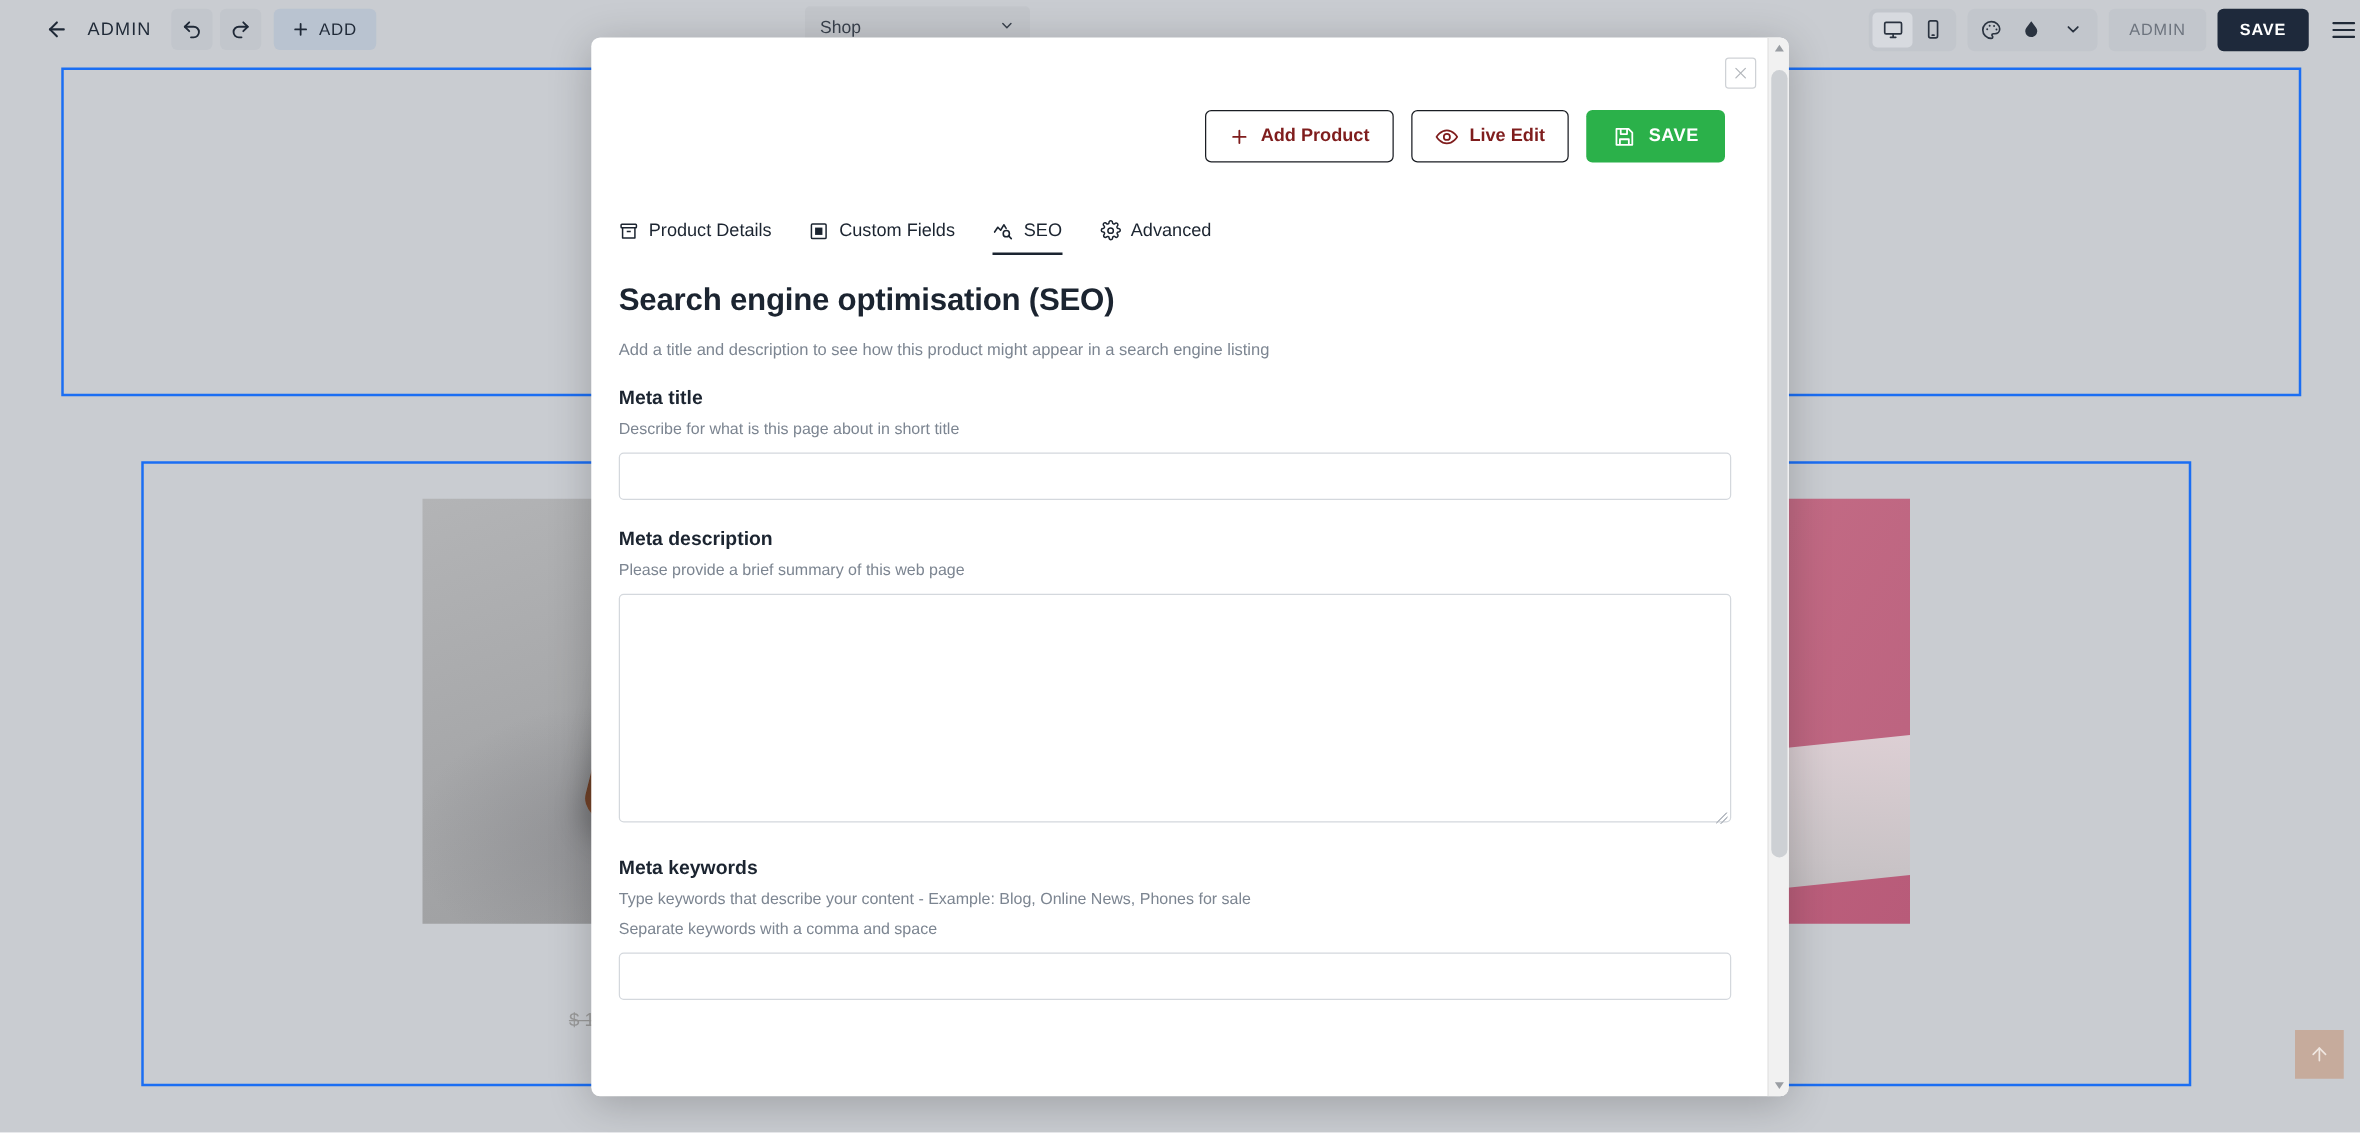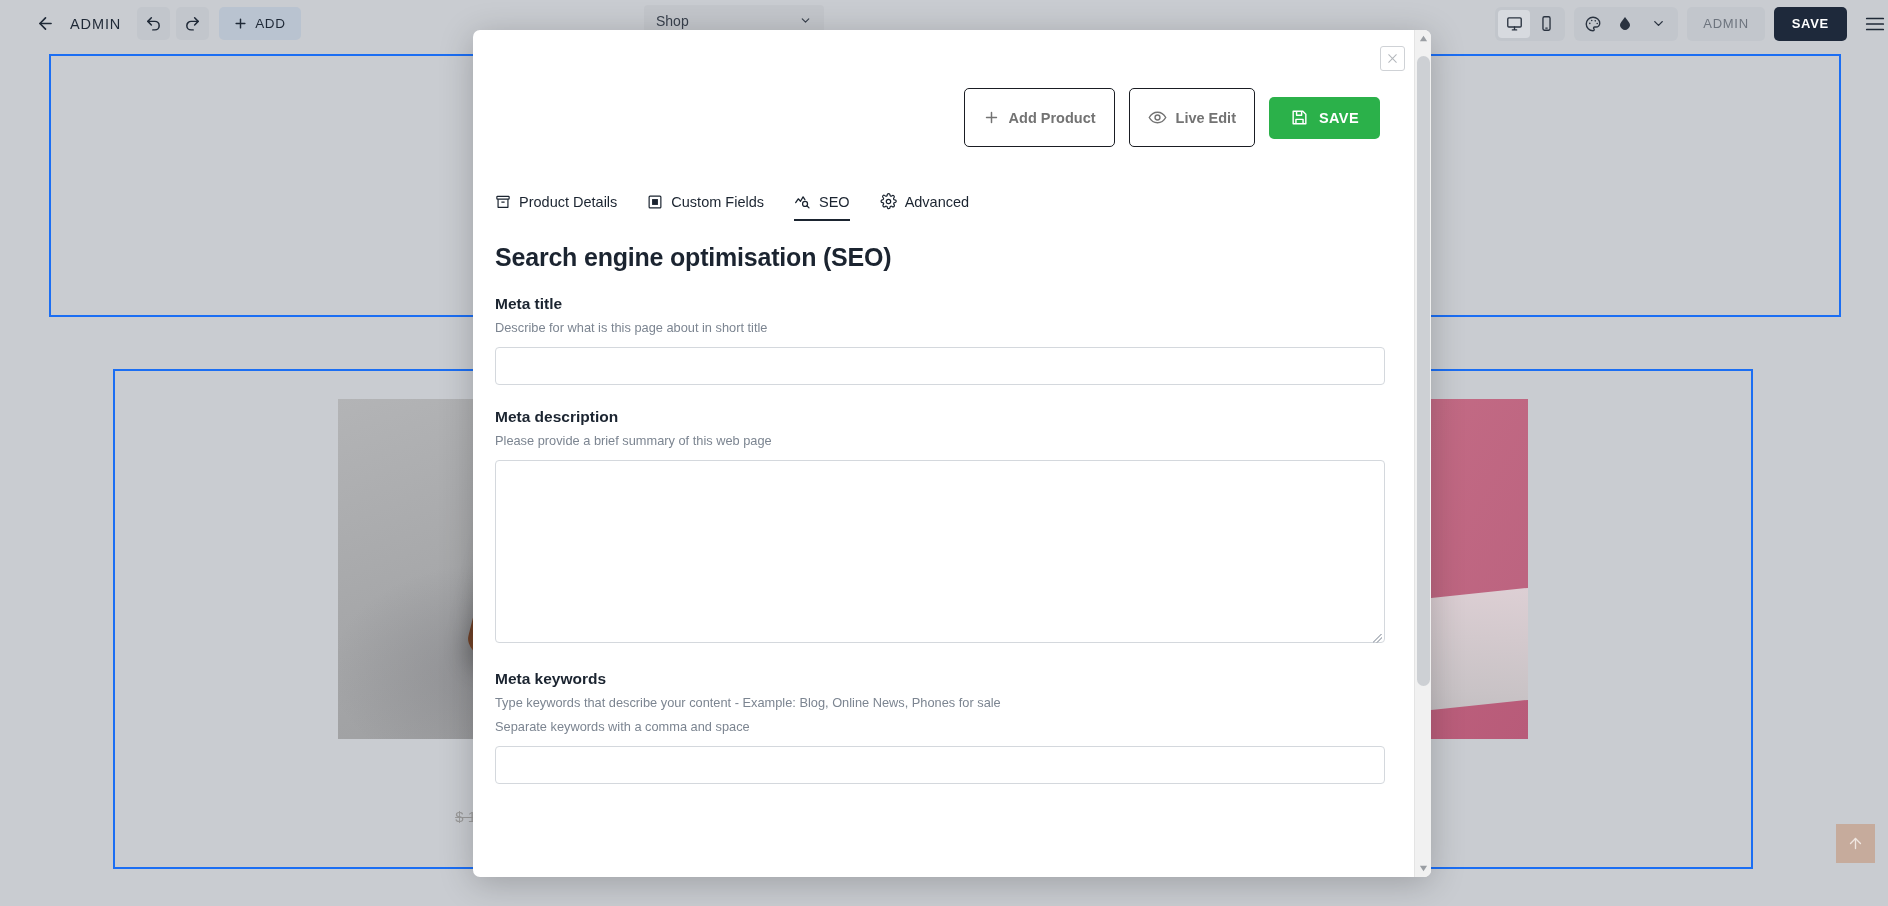--- a/index.html
+++ b/index.html
@@ -154,22 +154,22 @@
     display: flex; align-items: center; justify-content: center; color: #b3b7bc; cursor: pointer;
     z-index: 5; background: #fff;
   }
   .modal-inner { position: absolute; inset: 0 17px 0 0; overflow: hidden; }
 
   .modal-actions {
     display: flex; justify-content: flex-end; align-items: center; gap: 14px;
     padding: 58px 34px 0 0;
   }
   .btn-outline {
-    height: 59px; padding: 0 18px; border: 1.6px solid #1a1d23; border-radius: 5px;
-    background: #fff; color: #737373; font-size: 14.5px; font-weight: 700;
+    height: 42px; padding: 0 18px; border: 1.6px solid #1a1d23; border-radius: 5px;
+    background: #fff; color: #7f1d1d; font-size: 14.5px; font-weight: 700;
     display: flex; align-items: center; gap: 9px; cursor: pointer;
   }
   .btn-green {
     height: 42px; padding: 0 21px; border-radius: 5px; background: #2bb14a; border: none;
     color: #fff; font-size: 14.5px; font-weight: 700; letter-spacing: .4px;
     display: flex; align-items: center; gap: 10px; cursor: pointer;
   }
 
   .tabs { display: flex; align-items: center; gap: 30px; padding: 46px 0 0 22px; }
   .tab {
@@ -463,20 +463,21 @@
                 <circle cx="12" cy="12" r="3.1"></circle>
                 <path d="M19.4 14.4a1.6 1.6 0 0 0 .32 1.77l.06.06a1.95 1.95 0 1 1-2.76 2.76l-.06-.06a1.6 1.6 0 0 0-1.77-.32 1.6 1.6 0 0 0-.97 1.47v.17a1.95 1.95 0 1 1-3.9 0v-.09a1.6 1.6 0 0 0-1.05-1.46 1.6 1.6 0 0 0-1.77.32l-.06.06A1.95 1.95 0 1 1 4.68 16.3l.06-.06a1.6 1.6 0 0 0 .32-1.77 1.6 1.6 0 0 0-1.47-.97h-.17a1.95 1.95 0 1 1 0-3.9h.09a1.6 1.6 0 0 0 1.46-1.05 1.6 1.6 0 0 0-.32-1.77l-.06-.06A1.95 1.95 0 1 1 7.3 4.06l.06.06a1.6 1.6 0 0 0 1.77.32h.08A1.6 1.6 0 0 0 10.18 3v-.17a1.95 1.95 0 1 1 3.9 0v.09a1.6 1.6 0 0 0 .97 1.47 1.6 1.6 0 0 0 1.77-.32l.06-.06a1.95 1.95 0 1 1 2.76 2.76l-.06.06a1.6 1.6 0 0 0-.32 1.77v.08a1.6 1.6 0 0 0 1.47.97h.17a1.95 1.95 0 1 1 0 3.9h-.09a1.6 1.6 0 0 0-1.47.97z"></path>
               </svg>
           </span>
           <span>Advanced</span>
         </div>
       </div>
 
       <div class="body-pad">
         <h1 class="seo-title">Search engine optimisation (SEO)</h1>
+        <div class="seo-sub">Add a title and description to see how this product might appear in a search engine listing</div>
 
         <div class="field">
           <div class="field-label">Meta title</div>
           <div class="field-hint">Describe for what is this page about in short title</div>
           <input class="inp" type="text" placeholder="" style="">
         </div>
 
         <div class="field">
           <div class="field-label">Meta description</div>
           <div class="field-hint">Please provide a brief summary of this web page</div>

